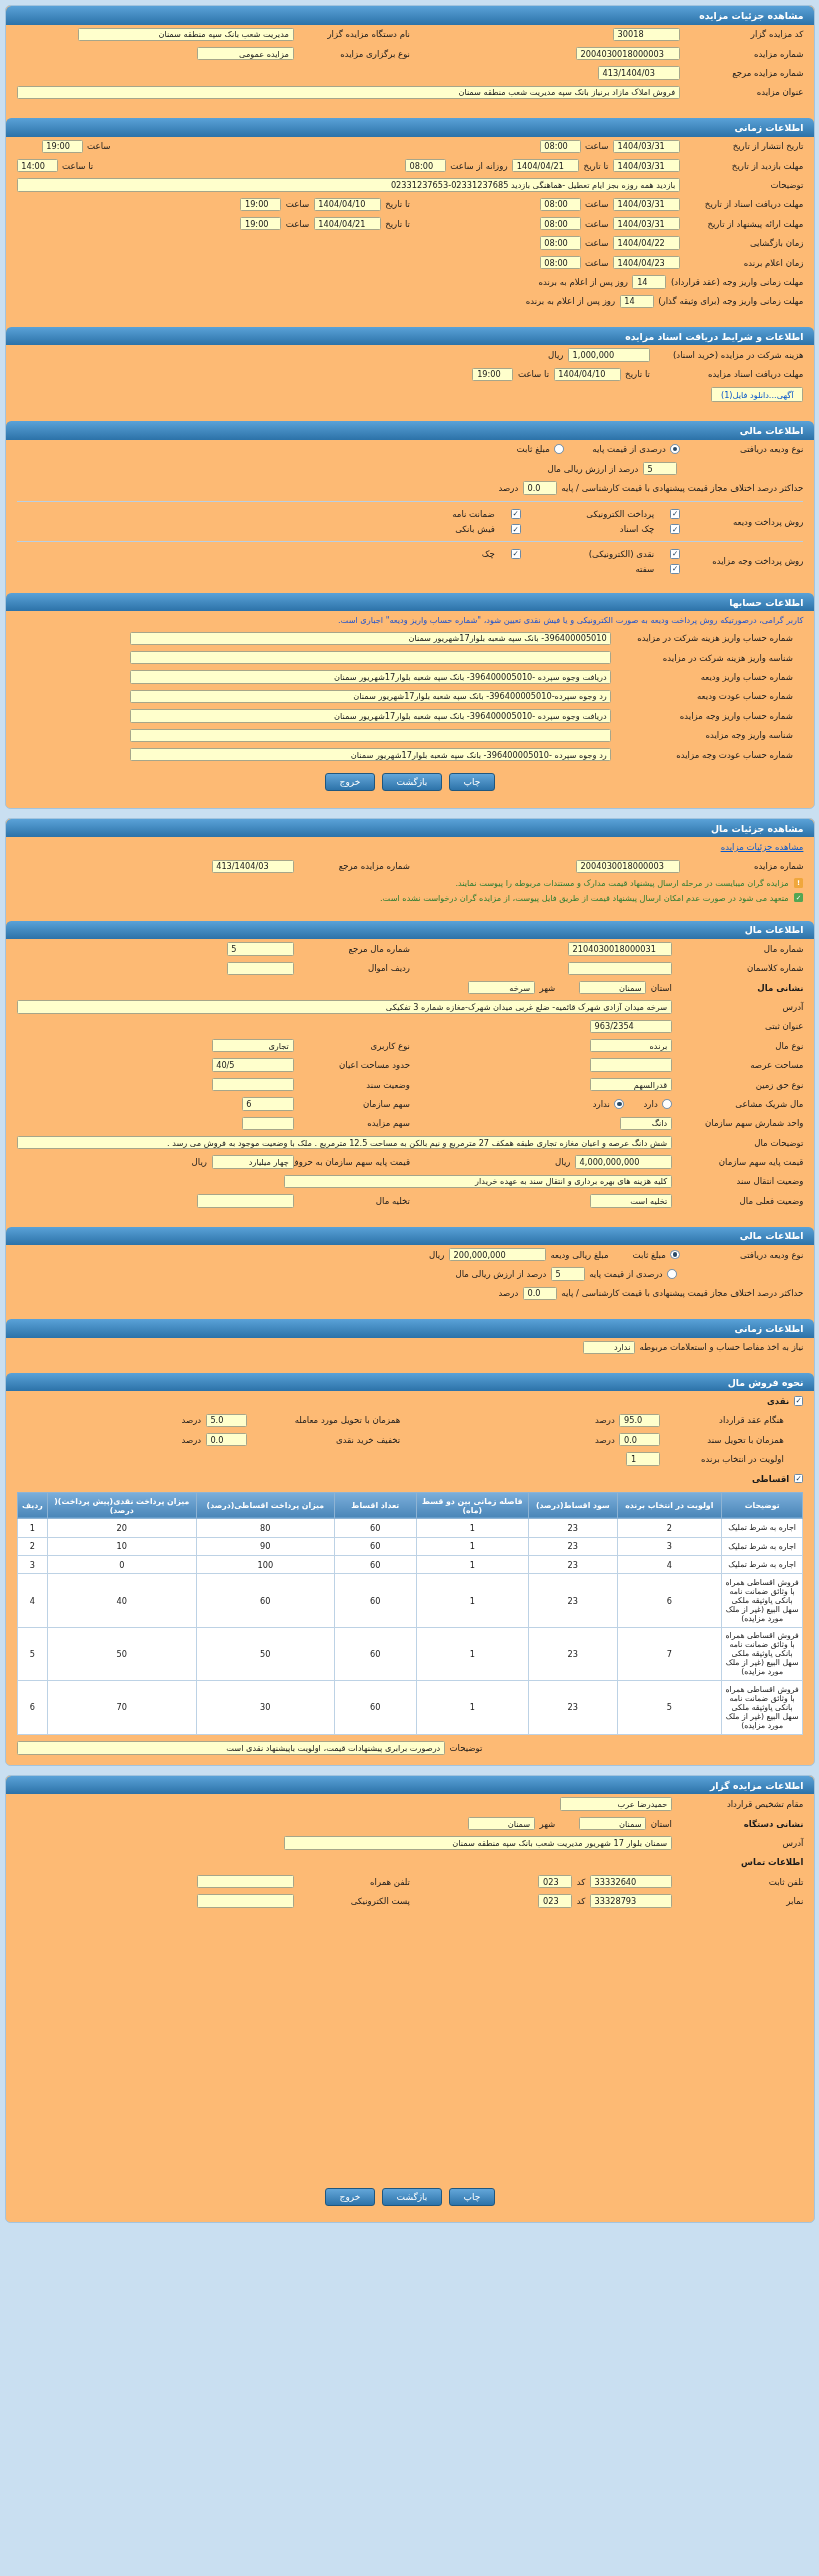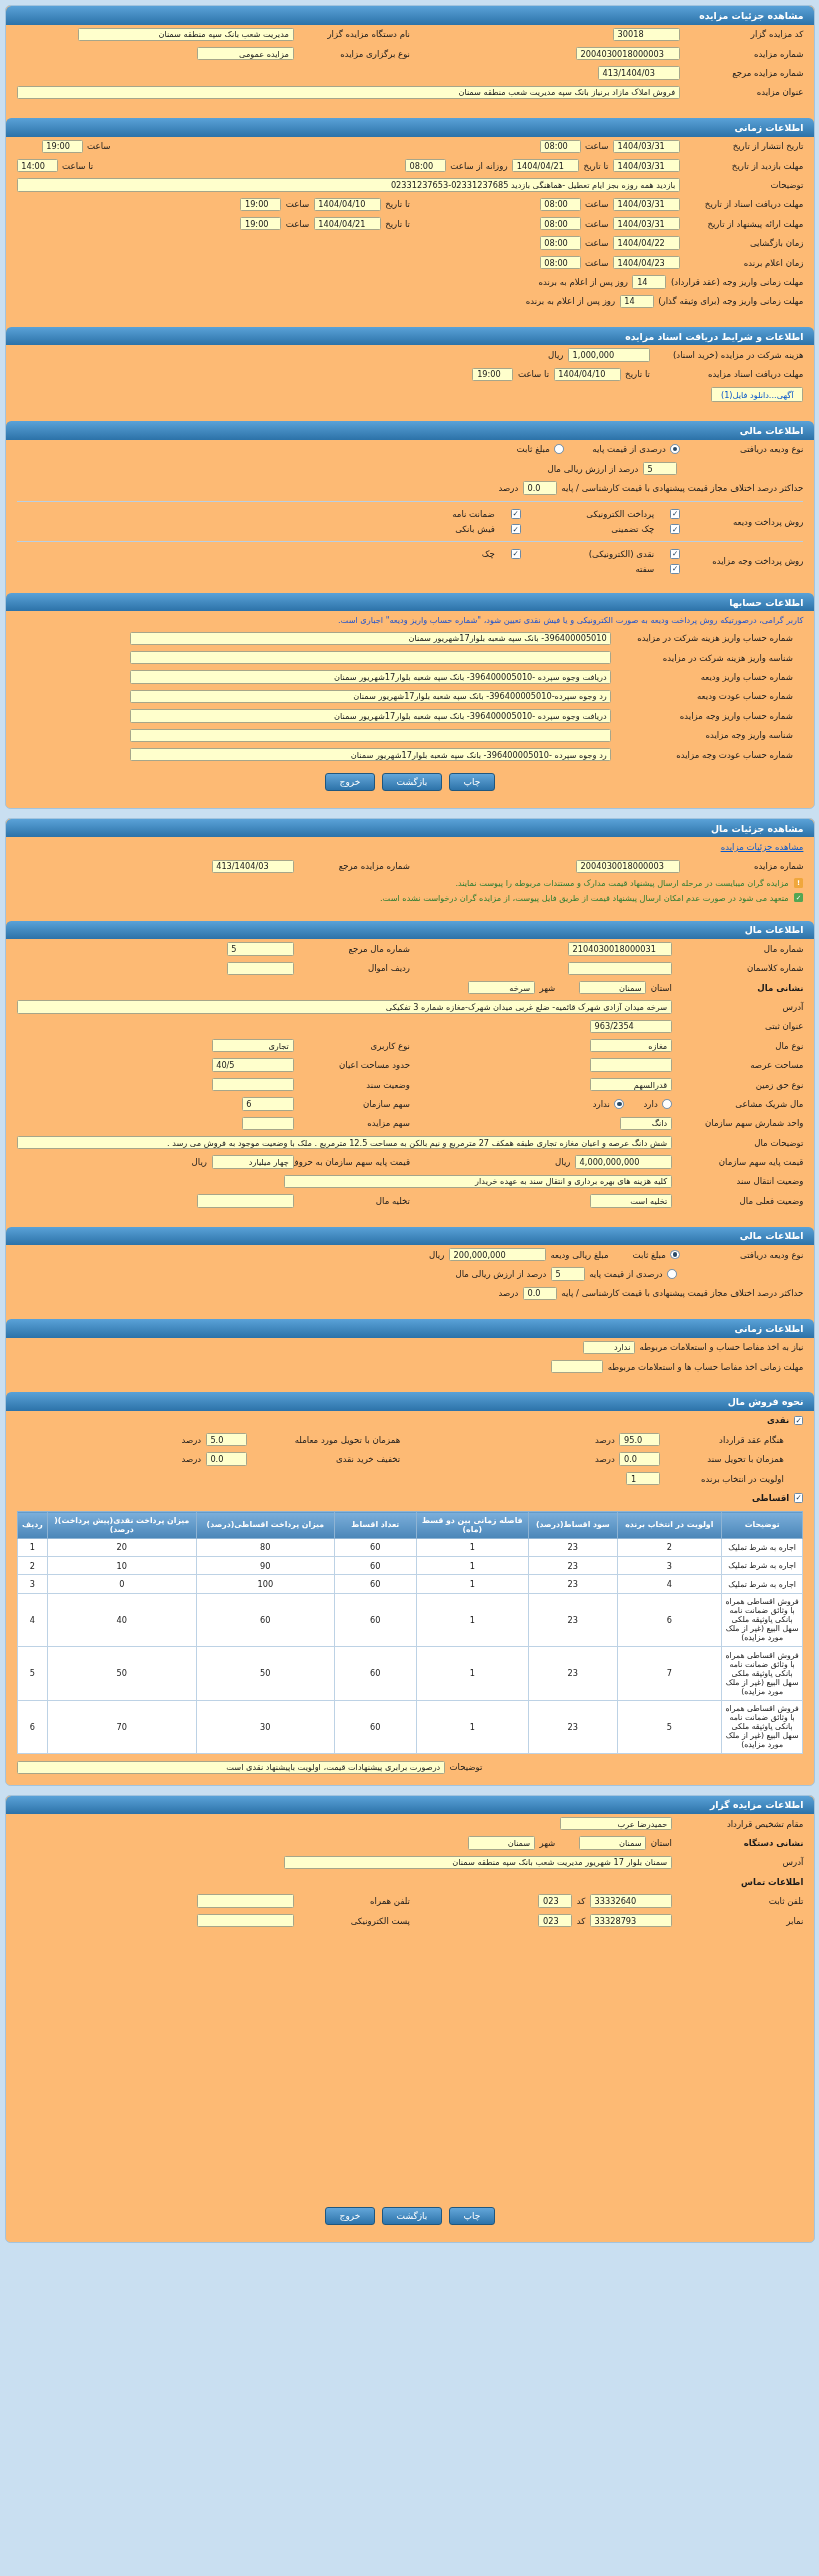--- a/index.html
+++ b/index.html
@@ -234,21 +234,21 @@
       <span class="chk-item">
           <span class="cb on"></span>
           <span class="lbl">پرداخت الکترونیکی</span>
         </span>
         <span class="chk-item">
           <span class="cb on"></span>
           <span class="lbl">ضمانت نامه</span>
         </span>
         <span class="chk-item">
           <span class="cb on"></span>
-          <span class="lbl">چک تضمینی</span>
+          <span class="lbl">چک اسناد</span>
         </span>
         <span class="chk-item">
           <span class="cb on"></span>
           <span class="lbl">فیش بانکی</span>
         </span>
     </div>
   </div>
 
   <div class="hr"></div>
 
@@ -383,21 +383,21 @@
   </div>
 
   <div class="row">
     <span class="lbl lw170">عنوان ثبتی</span>
     <span class="f w110 ltr">963/2354</span>
   </div>
 
   <div class="row2">
     <div class="g">
       <span class="lbl lw170">نوع مال</span>
-      <span class="f w110">مغازه</span>
+      <span class="f w110">برنده</span>
     </div>
     <div class="g">
       <span class="lbl lw150">نوع کاربری</span>
       <span class="f w110">تجاری</span>
     </div>
   </div>
 
   <div class="row2">
     <div class="g">
       <span class="lbl lw170">مساحت عرصه</span>
@@ -505,24 +505,20 @@
     <span class="lbl">درصد</span>
   </div>
 
   <div class="sec">اطلاعات زمانی</div>
 
   <div class="row">
     <span class="lbl">نیاز به اخذ مفاصا حساب و استعلامات مربوطه</span>
     <span class="f w70">ندارد</span>
   </div>
 
-  <div class="row">
-    <span class="lbl">مهلت زمانی اخذ مفاصا حساب ها و استعلامات مربوطه</span>
-    <span class="f w70"></span>
-  </div>
 
   <div class="sec">نحوه فروش مال</div>
 
   <div class="row">
     <span class="cb on"></span>
     <span class="lbl b">نقدی</span>
   </div>
 
   <div class="row2 ind25">
     <div class="g">

